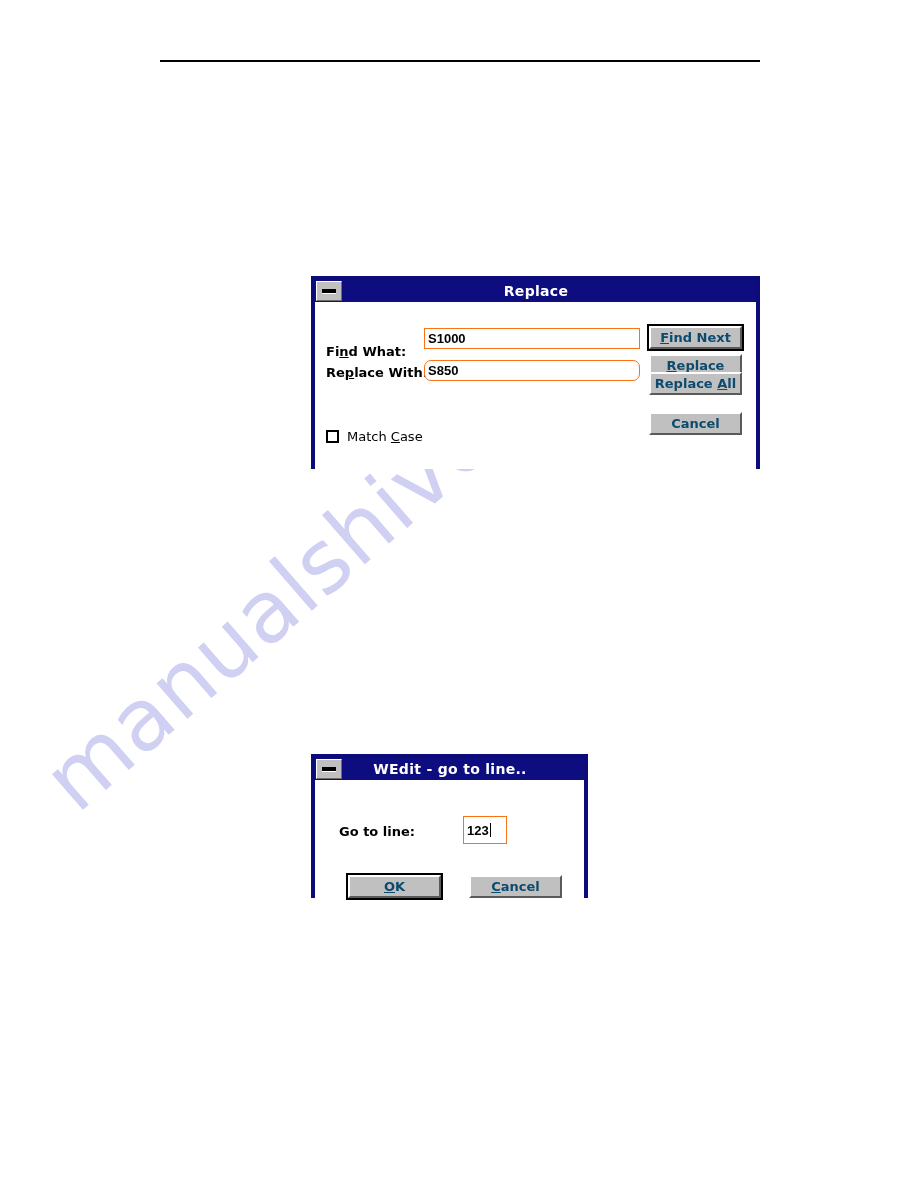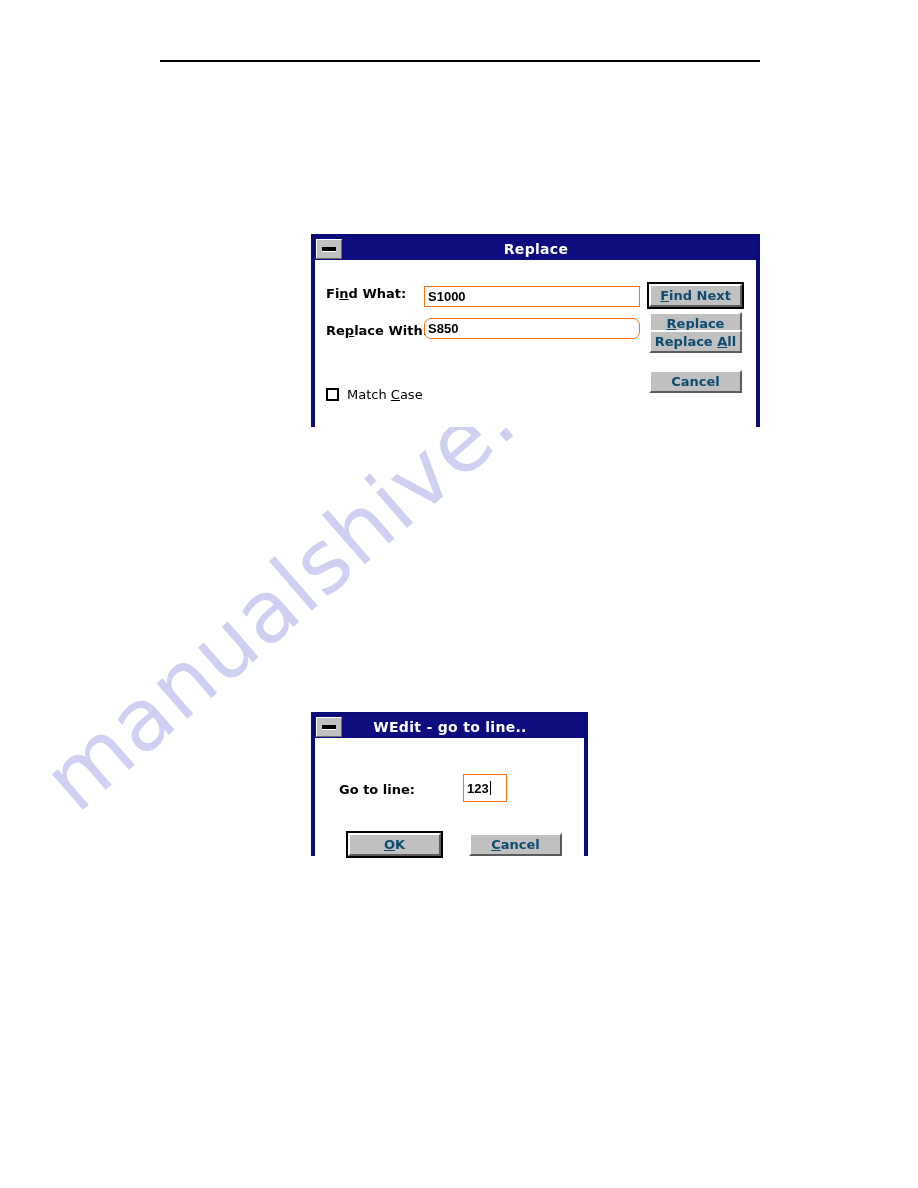--- a/index.html
+++ b/index.html
@@ -54,20 +54,21 @@
     transform-origin: left bottom;
   }
 
   
   .win-dialog {
     position: absolute;
     background: #ffffff;
     border: 4px solid #0b0b7a;
     box-sizing: border-box;
     z-index: 10;
+    margin-top: 42px;
   }
   .win-titlebar {
     position: relative;
     height: 22px;
     background: #0d0d80;
     display: flex;
     align-items: center;
     box-sizing: border-box;
   }
   .win-minbox {
@@ -222,21 +223,21 @@
 
     <div class="win-titlebar">
       <div class="win-minbox">
         <i></i>
       </div>
       <div class="win-title">Replace</div>
     </div>
 
     <div class="win-body" style="height:167px;">
 
-      <div class="dlg-label" style="left:11px; top:26px;">
+      <div class="dlg-label" style="left:11px; top:42px;">
         <span>Fi</span><u>n</u><span>d What:</span>
       </div>
       <div class="dlg-input" style="left:109px; top:26px; width:216px; height:21px;">
         <span>S1000</span>
       </div>
 
       <div class="dlg-label" style="left:11px; top:63px;">
         <span>Re</span><u>p</u><span>lace With:</span>
       </div>
       <div class="dlg-input" style="left:109px; top:58px; width:216px; height:21px;border-radius:7px;">

